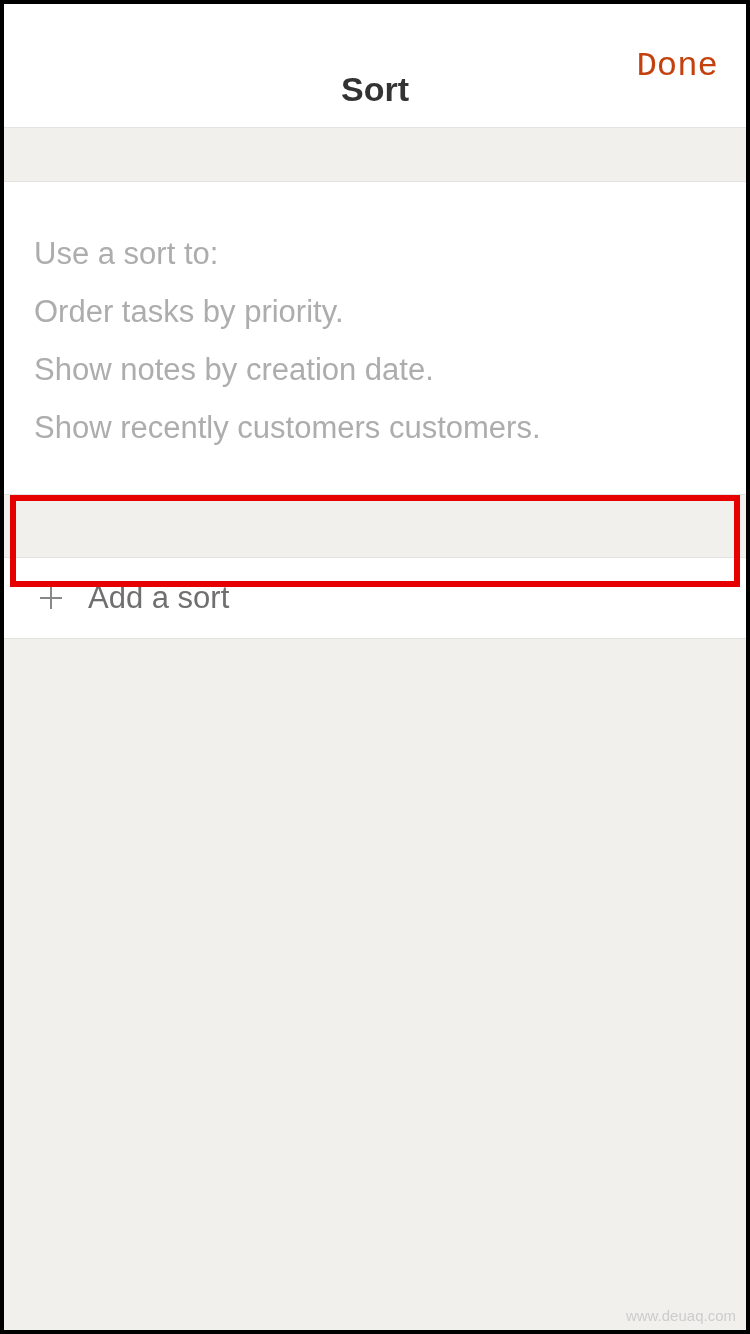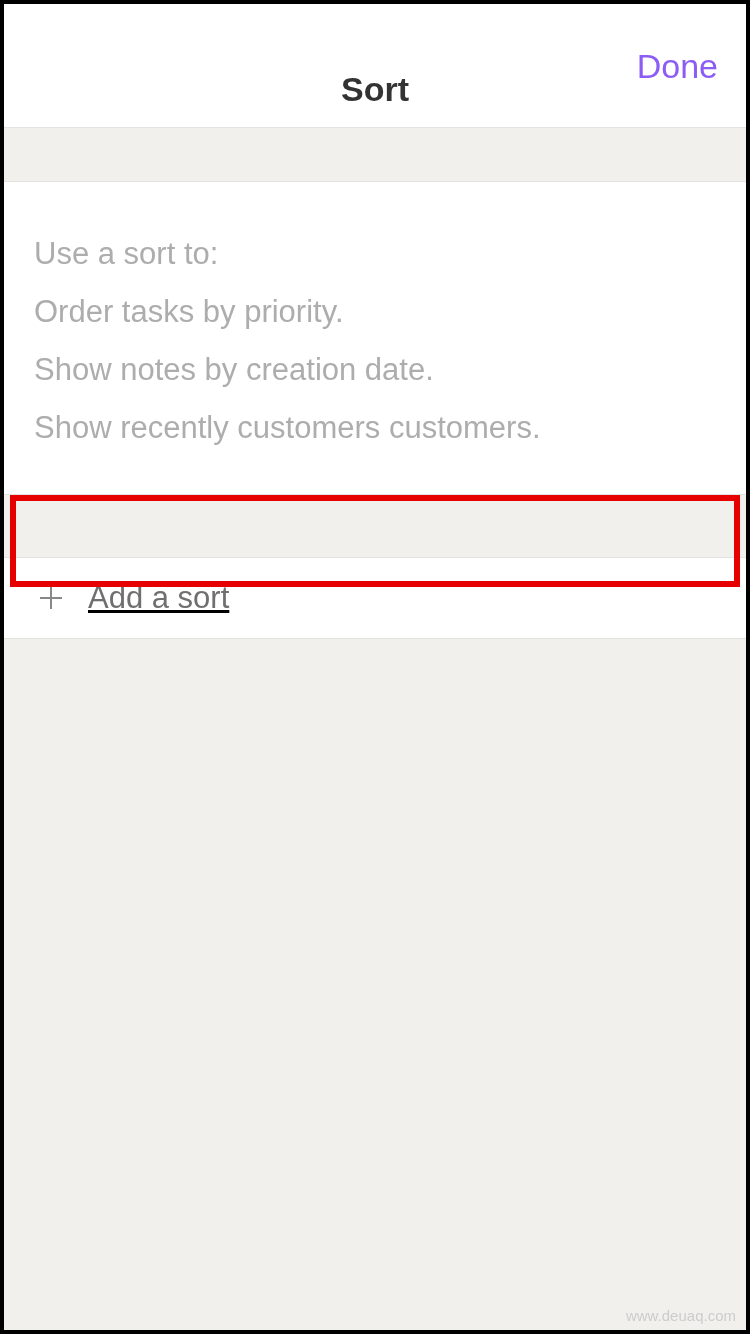--- a/index.html
+++ b/index.html
@@ -30,22 +30,23 @@
       color: #333333;
       margin-top: 48px;
     }
     .done-button {
       position: absolute;
       right: 28px;
       top: 50%;
       transform: translateY(-50%);
       font-size: 34px;
       font-weight: 400;
-      color: #8b5cf6;
+      color: #c2410c;
       cursor: pointer;
+      font-family: Liberation Mono, monospace;
     }
     .spacer-top {
       height: 54px;
       background: #f2f0ed;
       border-bottom: 1px solid #e4e2df;
     }
     .info-block {
       background: #ffffff;
       padding: 38px 30px 42px 30px;
       border-bottom: 1px solid #e4e2df;
@@ -64,21 +65,20 @@
     .add-sort-row {
       background: #ffffff;
       height: 82px;
       display: flex;
       align-items: center;
       padding-left: 32px;
       border-top: 1px solid #e4e2df;
       border-bottom: 1px solid #e4e2df;
       cursor: pointer;
       position: relative;
-      text-decoration: underline;
     }
     .plus-icon {
       width: 30px;
       height: 30px;
       margin-right: 22px;
       display: flex;
       align-items: center;
       justify-content: center;
     }
     .plus-icon svg {

